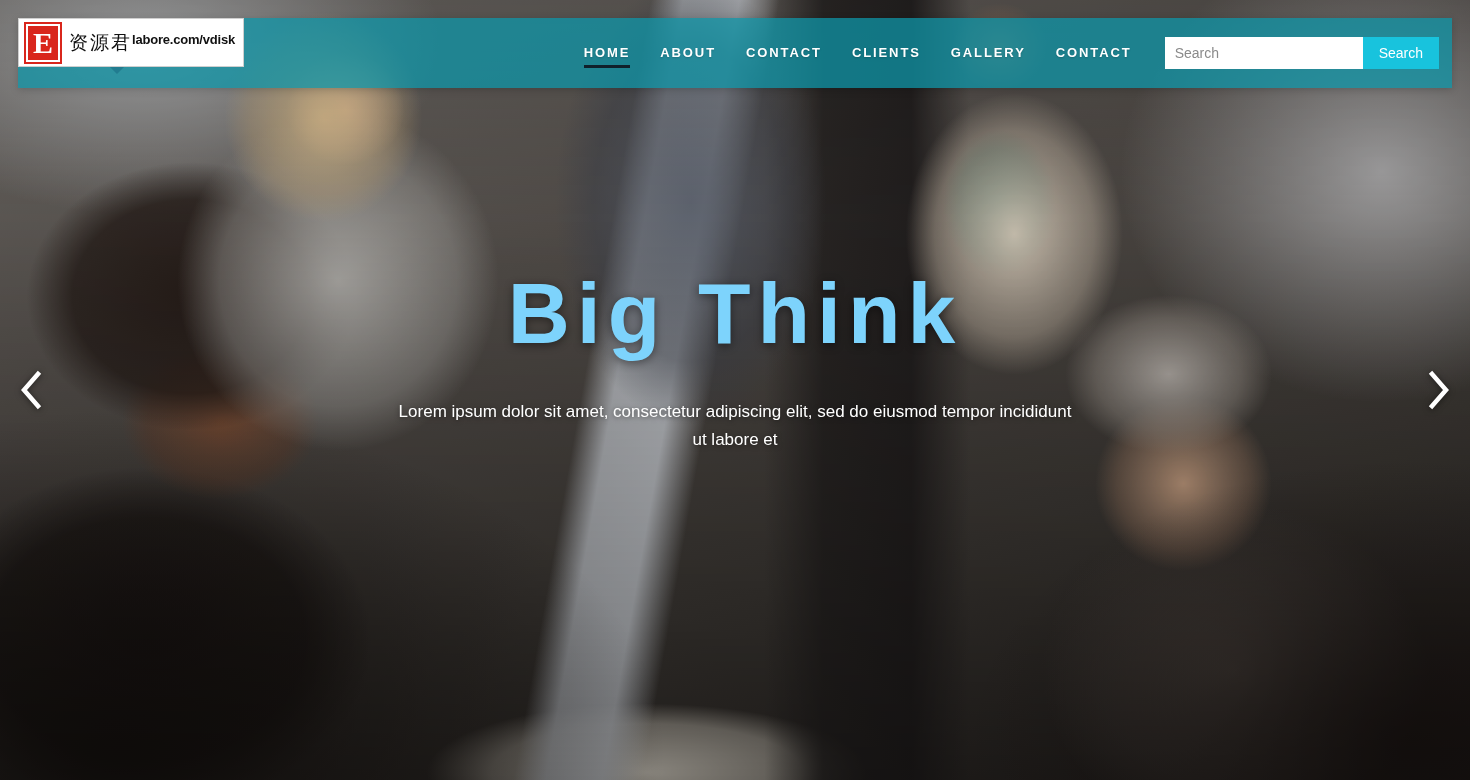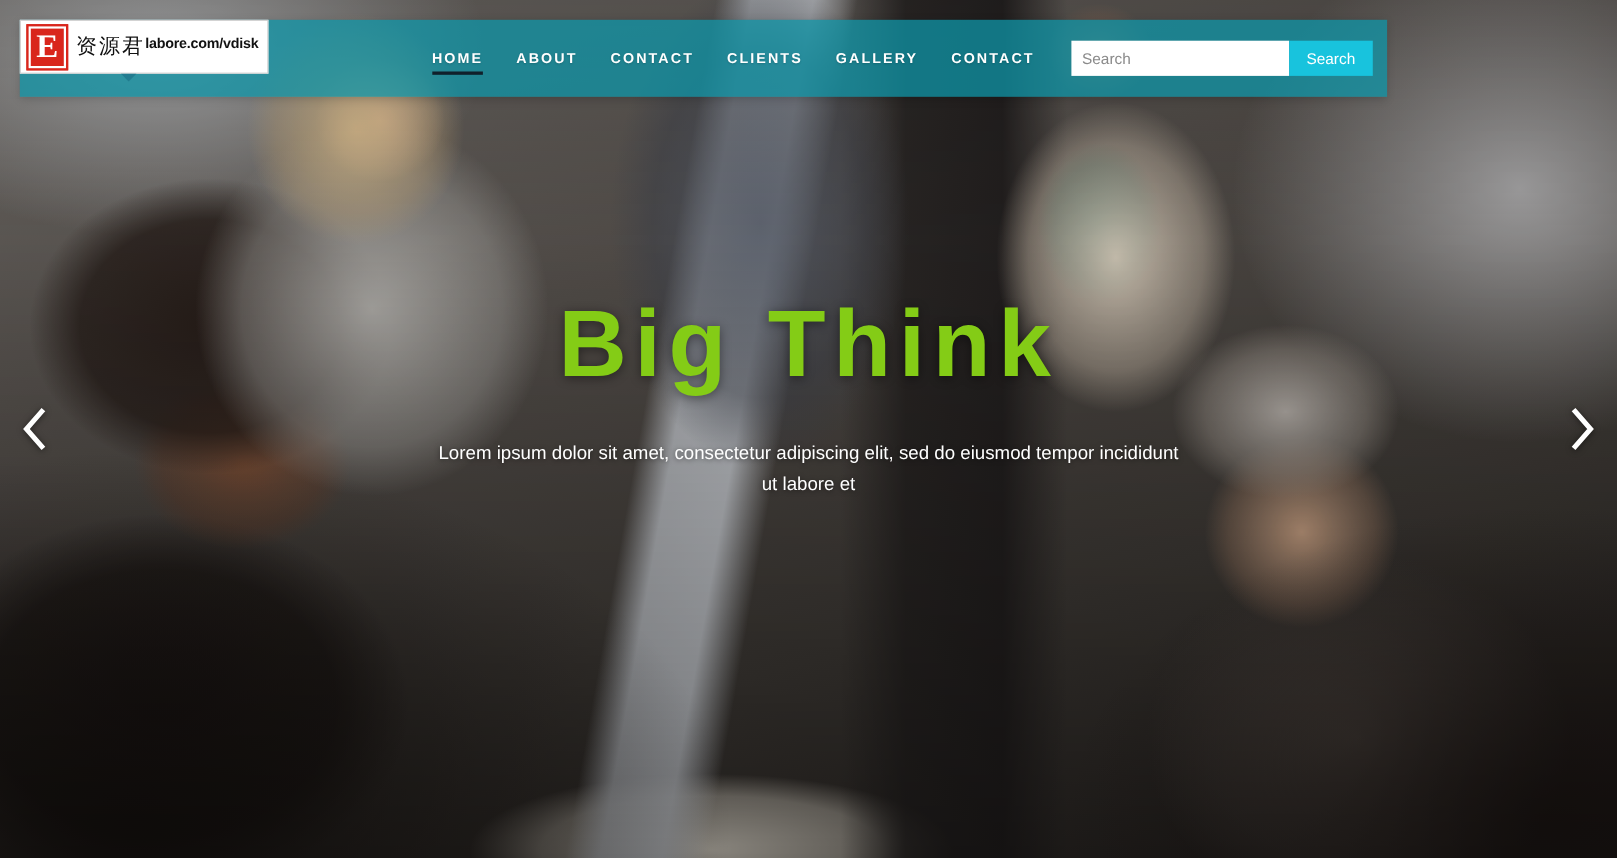--- a/index.html
+++ b/index.html
@@ -60,21 +60,21 @@
   .photo-blur {
     position:absolute; inset:0;
     backdrop-filter:blur(0px);
     background:linear-gradient(180deg, rgba(0,0,0,.14) 0%, rgba(0,0,0,.05) 28%, rgba(0,0,0,.18) 62%, rgba(0,0,0,.34) 100%);
   }
 
   
   .header {
     position:absolute;
     left:18px; top:18px;
-    width:1243px; height:70px;
+    width:1434px; height:70px;
     background:rgba(14,150,168,.74);
     box-shadow:0 2px 8px rgba(0,0,0,.18);
     display:flex; align-items:center;
     z-index:30;
   }
   .header-spacer { flex:1; }
 
   
   .nav {
     display:flex; align-items:center;
@@ -189,21 +189,21 @@
   
   .slide-content {
     position:absolute;
     left:0; right:0; top:0; bottom:0;
     display:flex; flex-direction:column;
     align-items:center; justify-content:center;
     z-index:20;
     padding-bottom:26px;
   }
   .hero-title {
-    color:#84cc16;
+    color:#7dd3fc;
     font-size:86px;
     font-weight:bold;
     letter-spacing:7px;
     line-height:1;
     text-shadow:0 2px 10px rgba(0,0,0,.45);
     margin-bottom:42px;
   }
   .hero-sub {
     color:#ffffff;
     font-size:17px;

